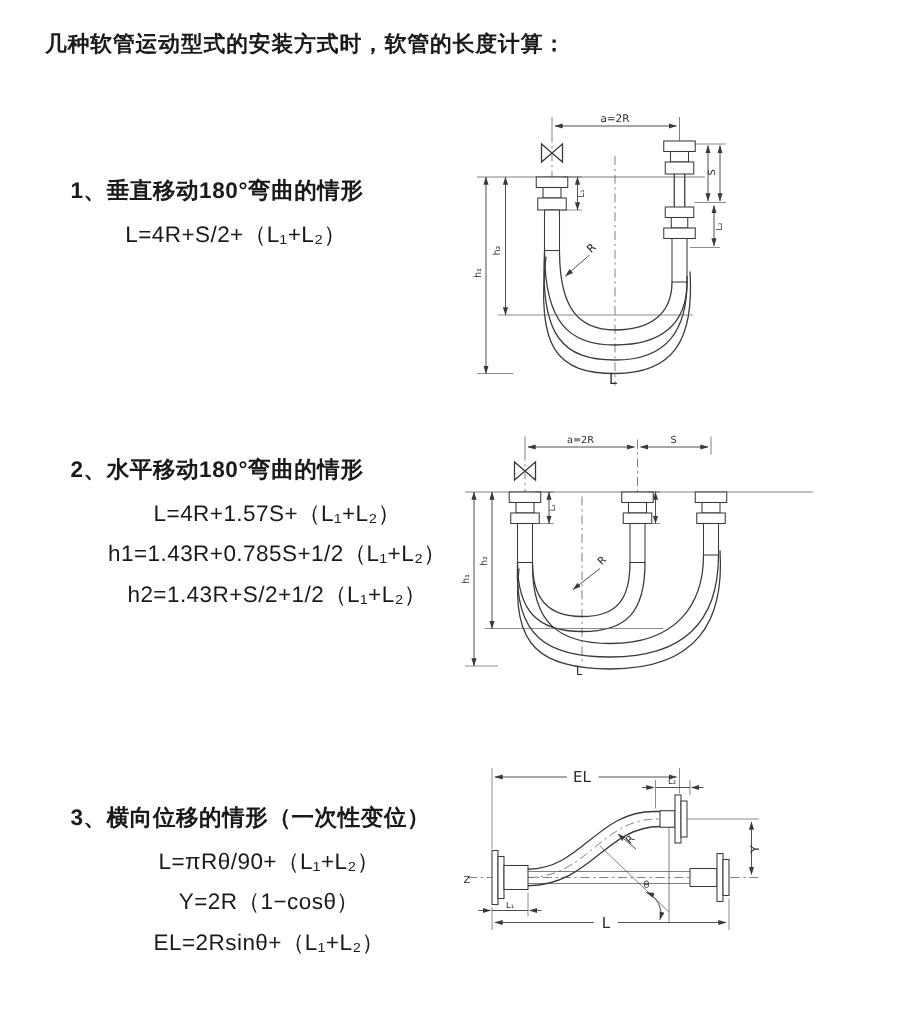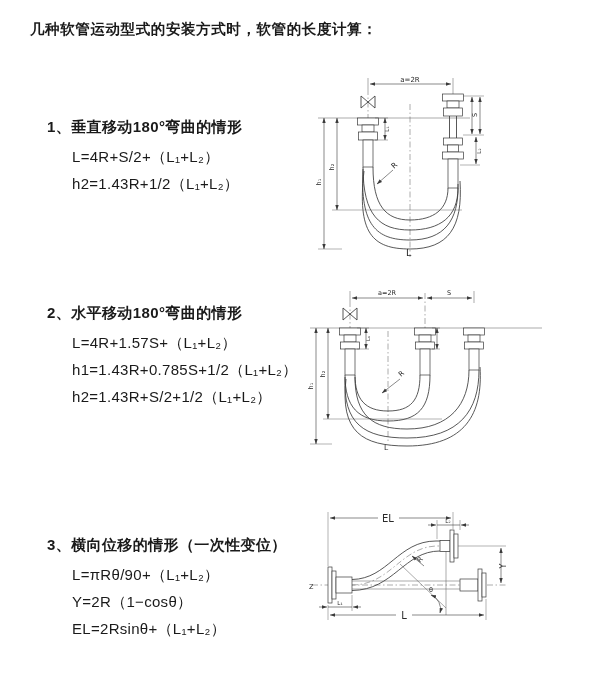--- a/index.html
+++ b/index.html
@@ -8,42 +8,41 @@
     font-family:"Liberation Sans","DejaVu Sans",sans-serif;color:#1a1a1a;
   }
   .page-title{
     position:absolute;left:30px;top:20px;font-size:14.5px;font-weight:700;letter-spacing:.6px;font-family:Liberation Mono, monospace;
   }
   .sec{position:absolute;left:47px;}
   #sec1{top:118px}
   #sec2{top:304px}
   #sec3{top:536px}
   .sec-head{font-size:15px;font-weight:700;letter-spacing:.4px;margin:0 0 6px 0;}
-  .formula{font-size:15px;line-height:27px;padding-left:25px;letter-spacing:.3px;white-space:nowrap;}
+  .formula{font-size:15px;line-height:27px;padding-left:25px;letter-spacing:.3px;white-space:nowrap;text-align:center;}
   svg.diag{position:absolute;}
   #d1{left:310px;top:70px}
   #d2{left:302px;top:283px}
   #d3{left:300px;top:500px}
   svg text{font-family:"DejaVu Sans",sans-serif;fill:#2a2a2a;}
   .ln{stroke:#3a3a3a;fill:none;stroke-width:.85;}
   .thin{stroke:#555;fill:none;stroke-width:.5;}
   .dim{stroke:#3a3a3a;fill:none;stroke-width:.6;}
   .ext{stroke:#555;fill:none;stroke-width:.45;}
   .cl{stroke:#666;fill:none;stroke-width:.55;stroke-dasharray:6 2.5 1.5 2.5;}
   .fit{stroke:#3a3a3a;fill:#ffffff;stroke-width:.7;}
 </style>
 </head>
 <body>
 
 <div class="page-title">几种软管运动型式的安装方式时，软管的长度计算：</div>
 
 <section class="sec" id="sec1">
   <div class="sec-head">1、垂直移动180°弯曲的情形</div>
   <div class="formula">L=4R+S/2+（L₁+L₂）</div>
-  <div class="formula">h2=1.43R+1/2（L₁+L₂）</div>
 </section>
 
 <section class="sec" id="sec2">
   <div class="sec-head">2、水平移动180°弯曲的情形</div>
   <div class="formula">L=4R+1.57S+（L₁+L₂）</div>
   <div class="formula">h1=1.43R+0.785S+1/2（L₁+L₂）</div>
   <div class="formula">h2=1.43R+S/2+1/2（L₁+L₂）</div>
 </section>
 
 <section class="sec" id="sec3">

